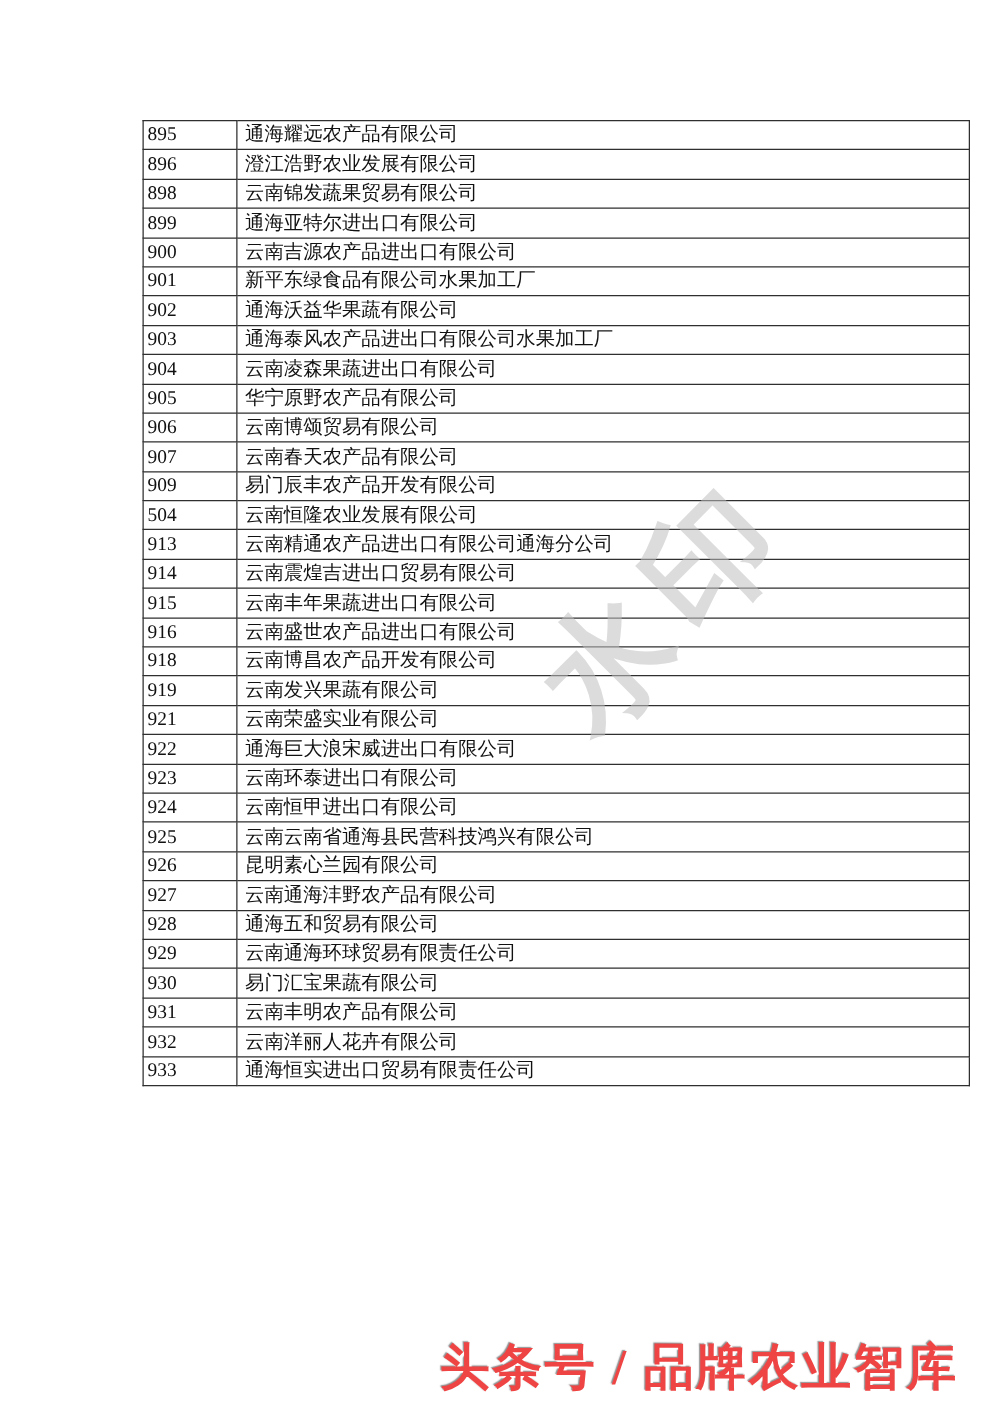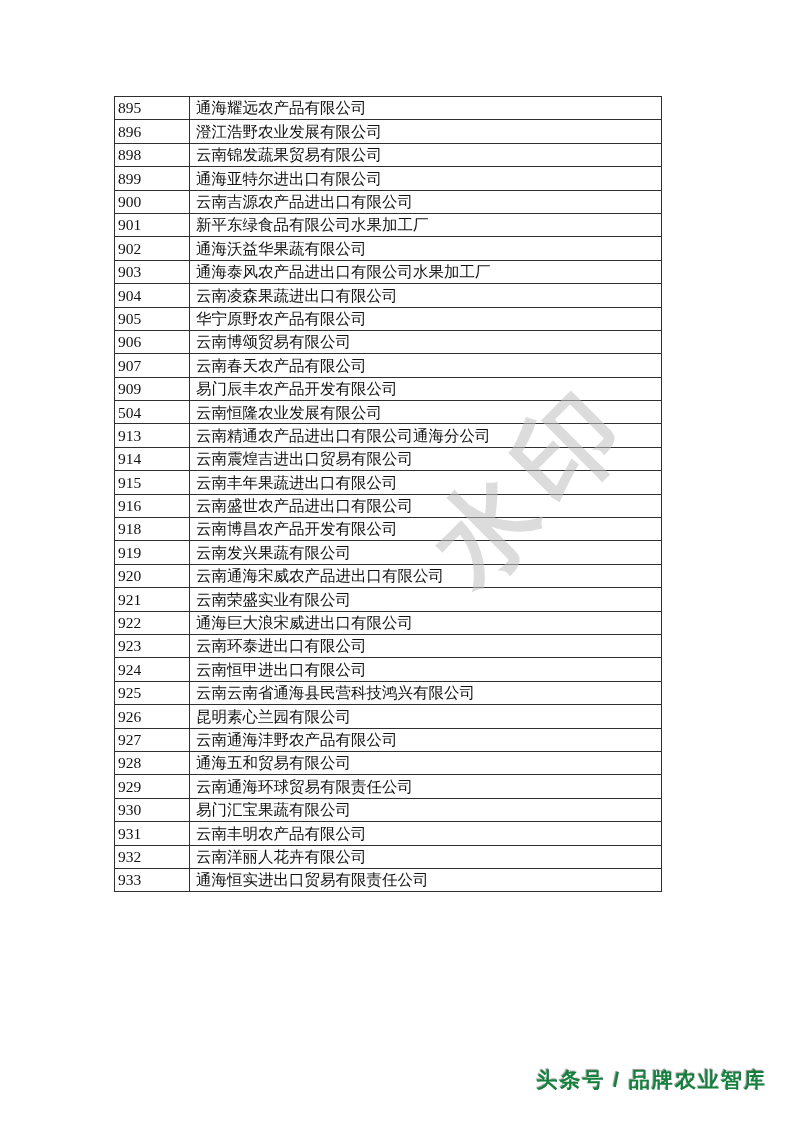--- a/index.html
+++ b/index.html
@@ -16,21 +16,21 @@
   }
   .page {
     position: absolute;
     inset: 0;
     background: #ffffff;
   }
   table.company-table {
     position: absolute;
     left: 114px;
     top: 96px;
-    width: 548px;
+    width: 662px;
     border-collapse: collapse;
     table-layout: fixed;
   }
   table.company-table td {
     border: 1px solid #2f2f2f;
     height: 22.4px;
     font-size: 15.5px;
     line-height: 1;
     color: #111111;
     vertical-align: middle;
@@ -61,25 +61,25 @@
     color: #c0c0c0;
     opacity: 0.55;
     pointer-events: none;
     z-index: 5;
     font-family: "Liberation Serif", "DejaVu Serif", serif;
   }
   .footer-branding {
     position: absolute;
     right: 26px;
     top: 1066px;
-    font-size: 21px;
+    font-size: 40px;
     letter-spacing: 2px;
-    color: #15803d;
+    color: #ef4444;
     text-shadow: 1px 1px 0 #ffffff, 2px 2px 1px #ffffff, -1px -1px 1px #8d8d8d;
-    font-family: Liberation Sans, sans-serif;
+    font-family: Liberation Serif, serif;
     font-weight: bold;
     z-index: 6;
   }
 </style>
 </head>
 <body>
 
 <div class="page">
 
   <table class="company-table">
@@ -158,24 +158,20 @@
         </tr>
         <tr>
           <td class="col-no">918</td>
           <td class="col-name">云南博昌农产品开发有限公司</td>
         </tr>
         <tr>
           <td class="col-no">919</td>
           <td class="col-name">云南发兴果蔬有限公司</td>
         </tr>
         <tr>
-          <td class="col-no">920</td>
-          <td class="col-name">云南通海宋威农产品进出口有限公司</td>
-        </tr>
-        <tr>
           <td class="col-no">921</td>
           <td class="col-name">云南荣盛实业有限公司</td>
         </tr>
         <tr>
           <td class="col-no">922</td>
           <td class="col-name">通海巨大浪宋威进出口有限公司</td>
         </tr>
         <tr>
           <td class="col-no">923</td>
           <td class="col-name">云南环泰进出口有限公司</td>

